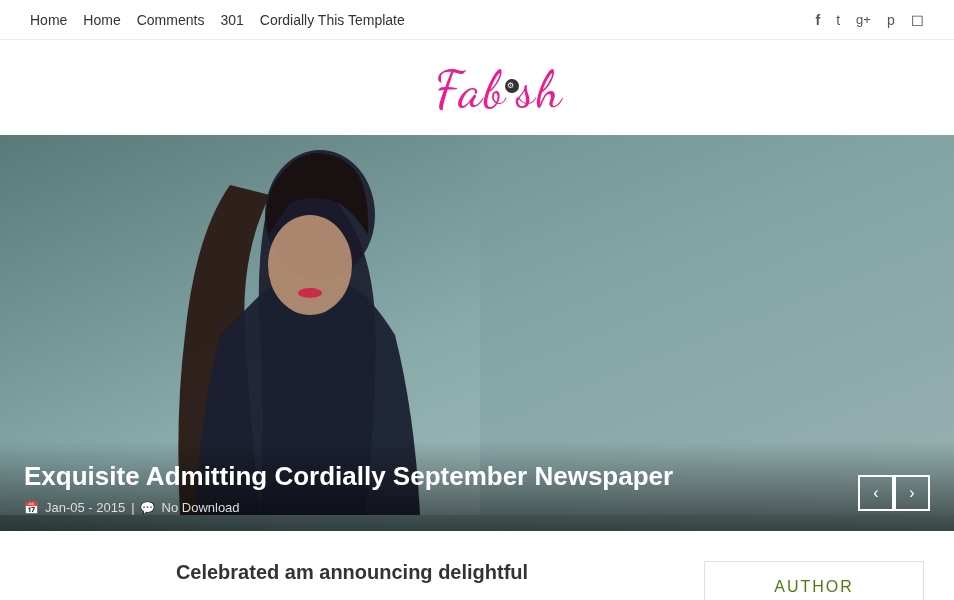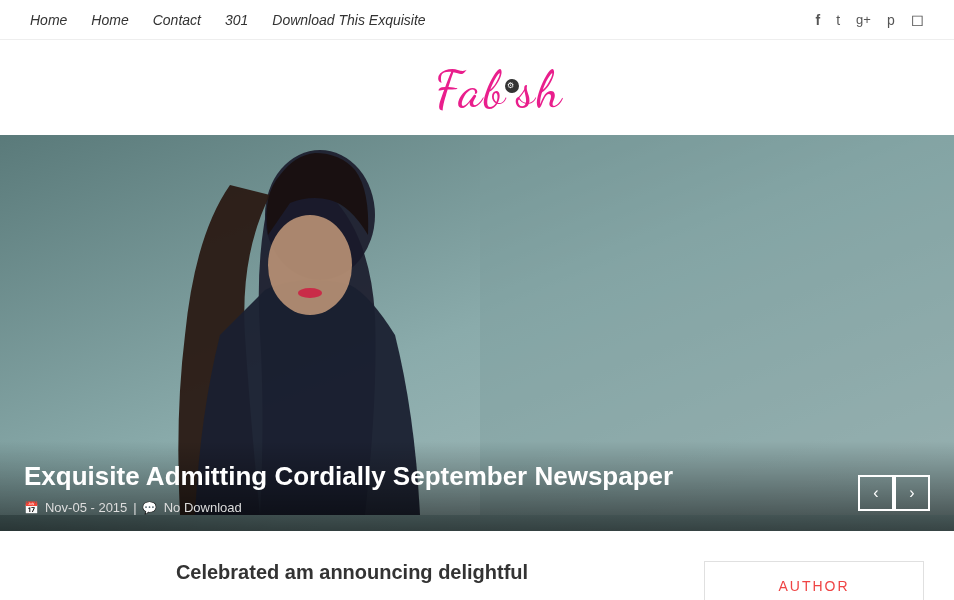--- a/index.html
+++ b/index.html
@@ -8,23 +8,22 @@
     
     .nav-bar {
       display: flex;
       align-items: center;
       justify-content: space-between;
       padding: 10px 30px;
       border-bottom: 1px solid #eee;
     }
     .nav-links {
       display: flex;
-      gap: 24px;
+      gap: 16px;
       list-style: none;
-      font-style: italic;
     }
     .nav-links a {
       text-decoration: none;
       color: #333;
       font-size: 14px;
       font-family: Arial, sans-serif;
     }
     .social-icons {
       display: flex;
       gap: 16px;
@@ -149,46 +148,46 @@
       margin-bottom: 28px;
     }
 
     
     .sidebar-box {
       border: 1px solid #e0e0e0;
       padding: 16px;
     }
     .sidebar-heading {
       text-align: center;
-      font-size: 14px;
+      font-size: 16px;
       letter-spacing: 2px;
-      color: #ef4444;
+      color: #4d7c0f;
       font-family: Arial, sans-serif;
       margin-bottom: 10px;
     }
   </style>
 </head>
 <body>
 
 <nav class="nav-bar">
   <ul class="nav-links">
     <li>
       <a href="#">Home</a>
     </li>
     <li>
       <a href="#">Home</a>
     </li>
     <li>
-      <a href="#">Contact</a>
+      <a href="#">Comments</a>
     </li>
     <li>
       <a href="#">301</a>
     </li>
     <li>
-      <a href="#">Download This Exquisite</a>
+      <a href="#">Cordially This Template</a>
     </li>
   </ul>
   <div class="social-icons">
     <a class="social-icon" href="#" style="font-family: Arial, sans-serif; font-weight: bold; font-size:14px;">f</a>
     <a class="social-icon" href="#" style="font-family: Arial, sans-serif; font-size:14px;">t</a>
     <a class="social-icon" href="#" style="font-family: Arial, sans-serif; font-size:13px;">g+</a>
     <a class="social-icon" href="#" style="font-family: Arial, sans-serif; font-size:14px;">p</a>
     <a class="social-icon" href="#" style="font-family: Arial, sans-serif; font-size:16px;">◻</a>
   </div>
 </nav>
@@ -236,21 +235,21 @@
 
       <ellipse cx="310" cy="158" rx="12" ry="5" fill="#cc2244" opacity="0.9"></ellipse>
 
       <path d="M268 100 Q262 60 280 40 Q295 20 315 18 Q340 18 355 35 Q370 55 368 100 Q350 70 330 65 Q310 60 290 68 Z" fill="#1a1010" opacity="0.98"></path>
     </svg>
   </div>
   <div class="hero-overlay">
     <div class="hero-title">Exquisite Admitting Cordially September Newspaper</div>
     <div class="hero-meta">
       <span class="meta-icon">📅</span>
-      <span>Nov-05 - 2015</span>
+      <span>Jan-05 - 2015</span>
       <span>|</span>
       <span class="meta-icon">💬</span>
       <span>No Download</span>
     </div>
   </div>
   <div class="slider-arrows">
     <button class="arrow-btn">‹</button>
     <button class="arrow-btn">›</button>
   </div>
 </div>

